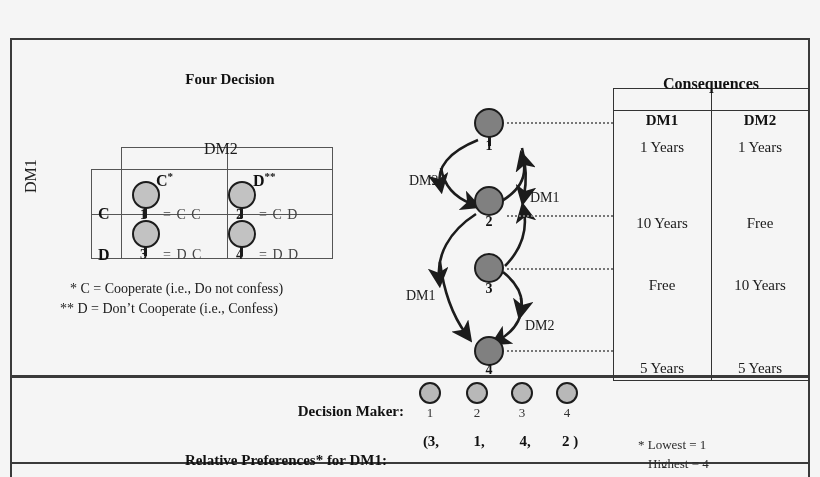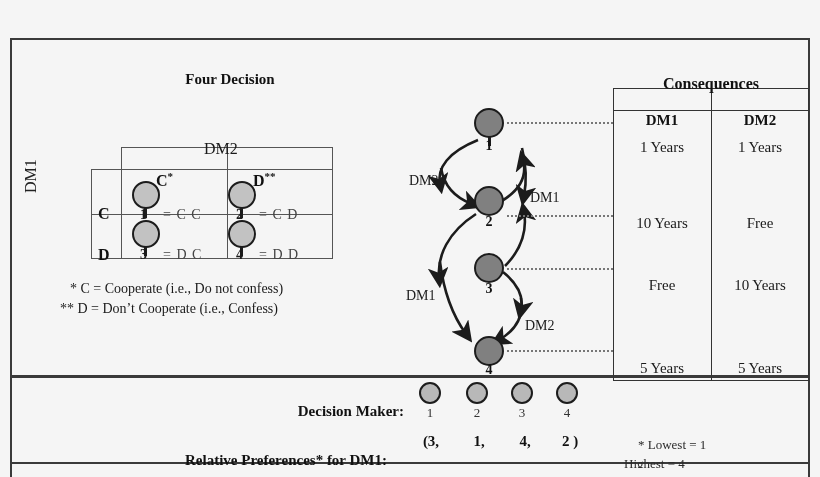--- a/index.html
+++ b/index.html
@@ -375,15 +375,15 @@
 
   <div class="foot-label" style="left:103px; top:433px; width:284px;margin-top:19px;">Relative Preferences* for DM1:</div>
 
   <div class="pref-val" style="left:411px; top:433px;">(3,</div>
   <div class="pref-val" style="left:459px; top:433px;">1,</div>
   <div class="pref-val" style="left:505px; top:433px;">4,</div>
   <div class="pref-val" style="left:550px; top:433px;">2 )</div>
 
 
   <div class="note-line" style="left:638px; top:437px;">* Lowest = 1</div>
-  <div class="note-line clip-row" style="left:624px; top:456px; height:12px;text-align:right;">Highest = 4</div>
+  <div class="note-line clip-row" style="left:648px; top:456px; height:12px;text-align:right;">Highest = 4</div>
 
 </div>
 
 </body></html>

